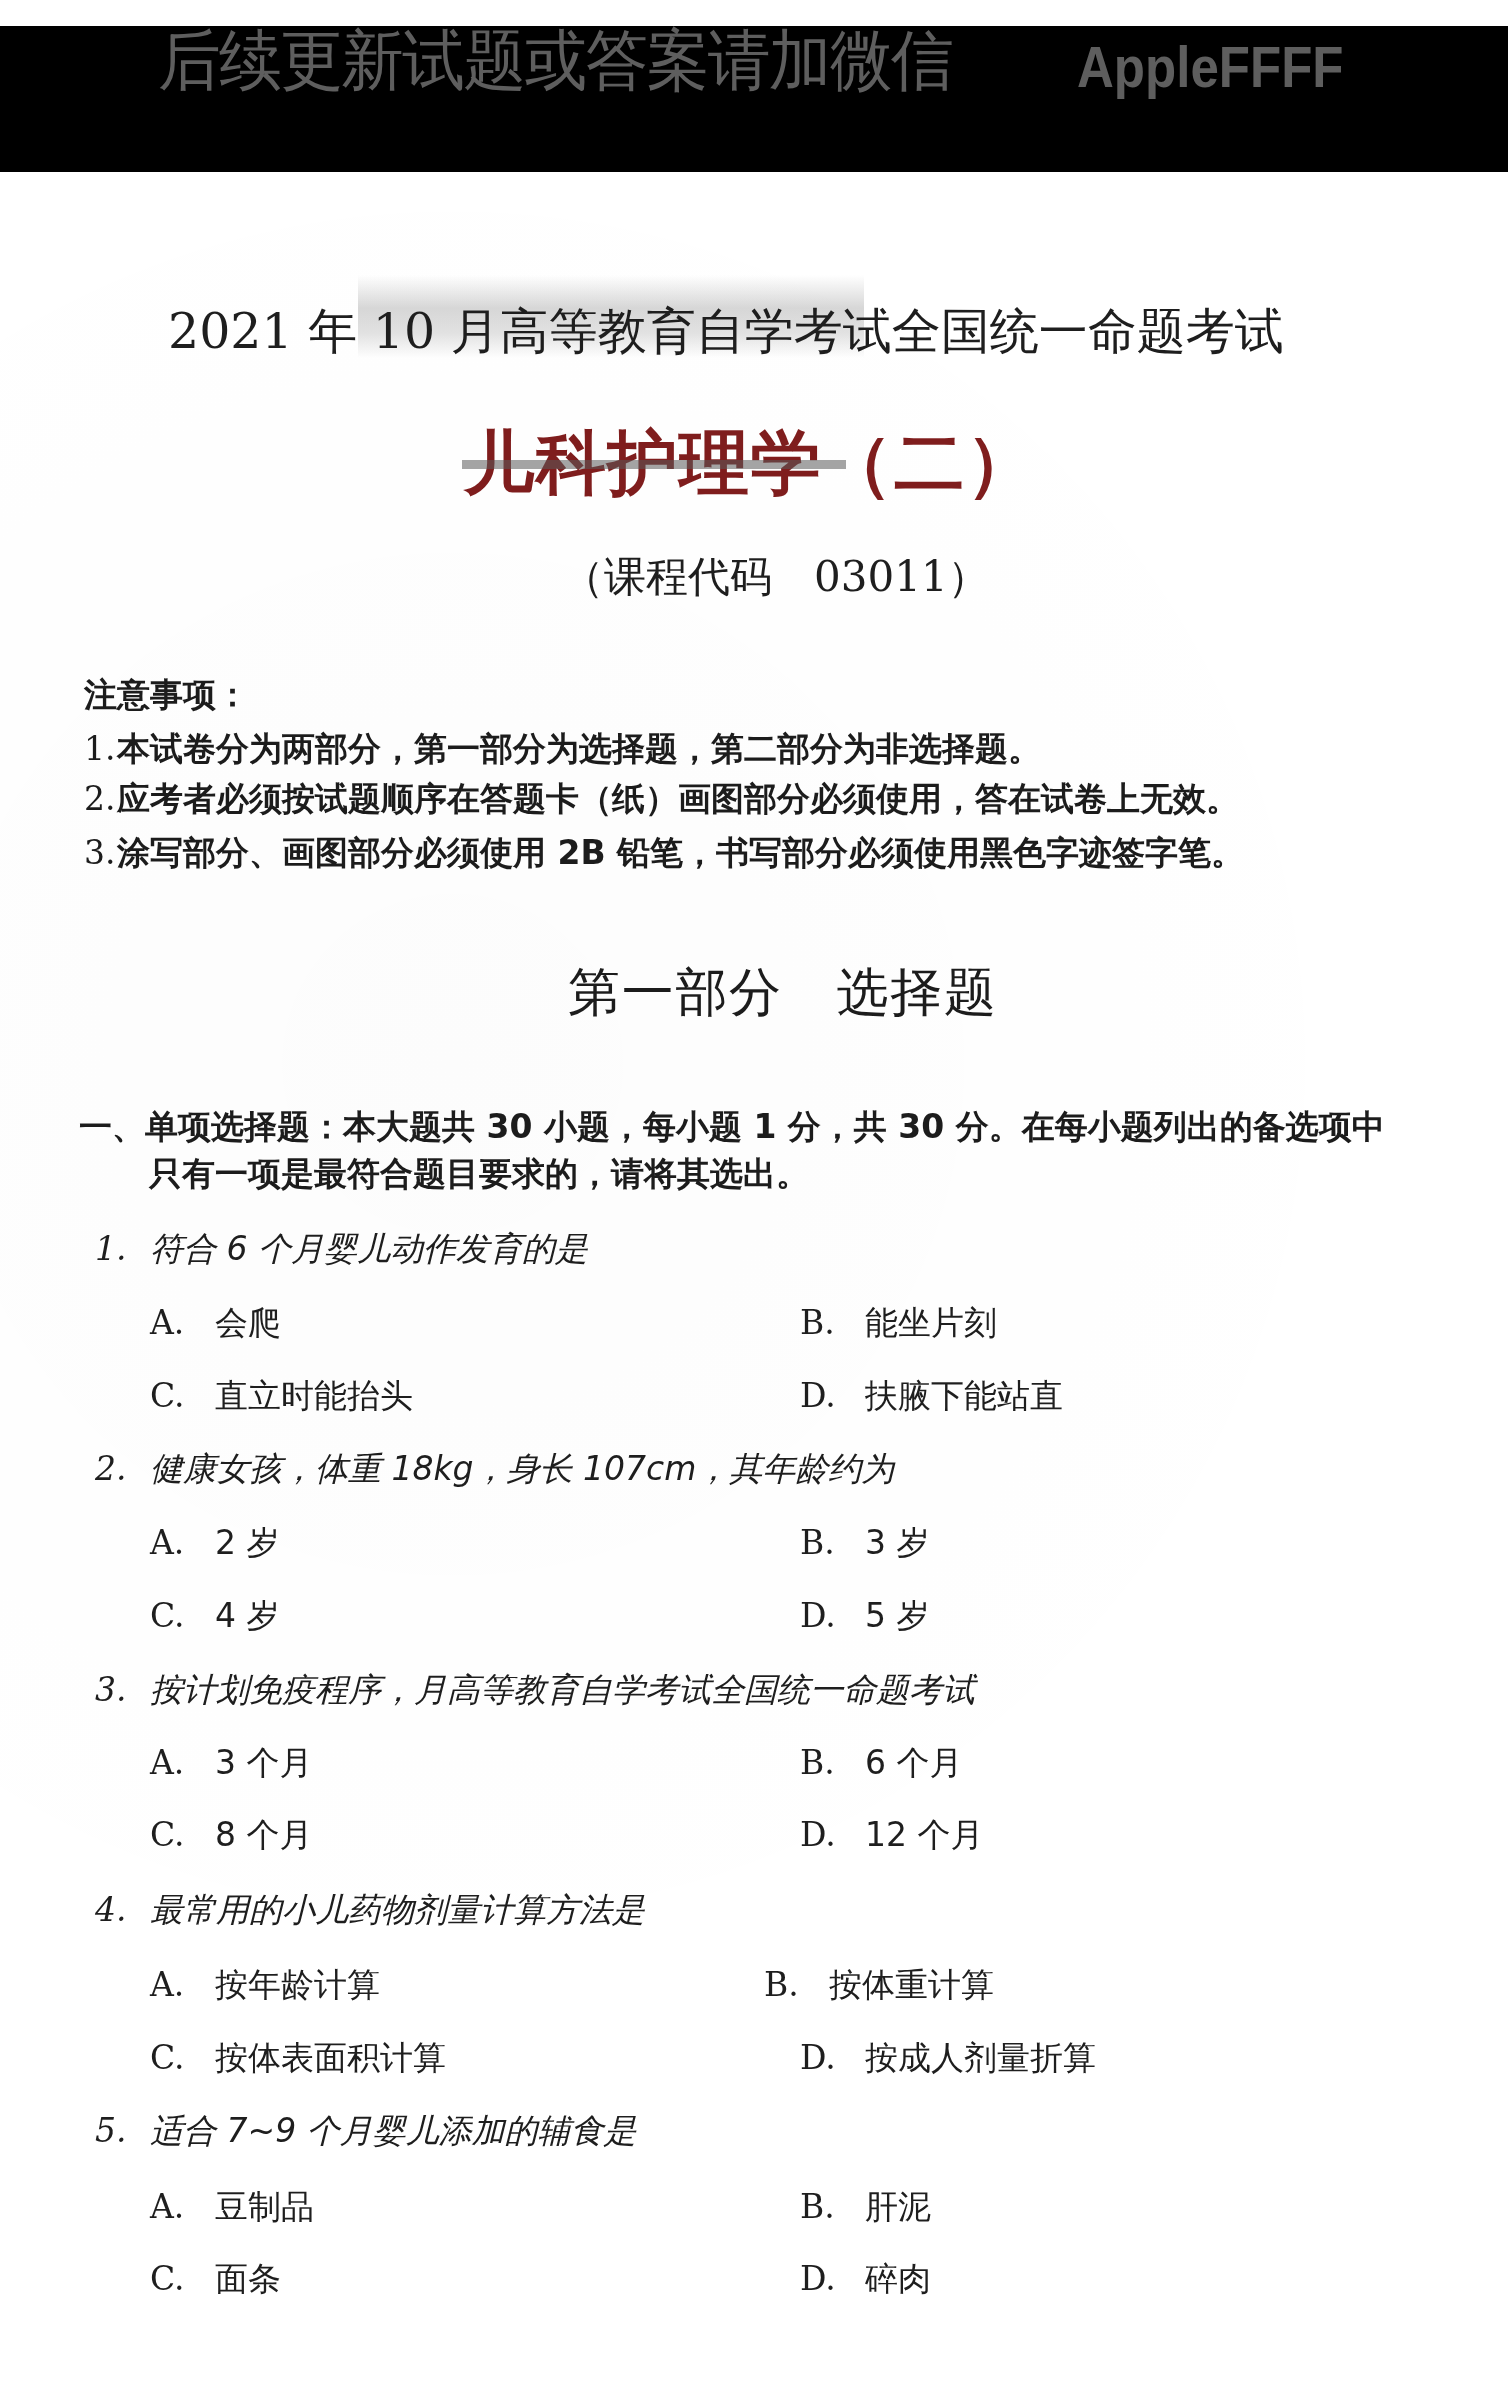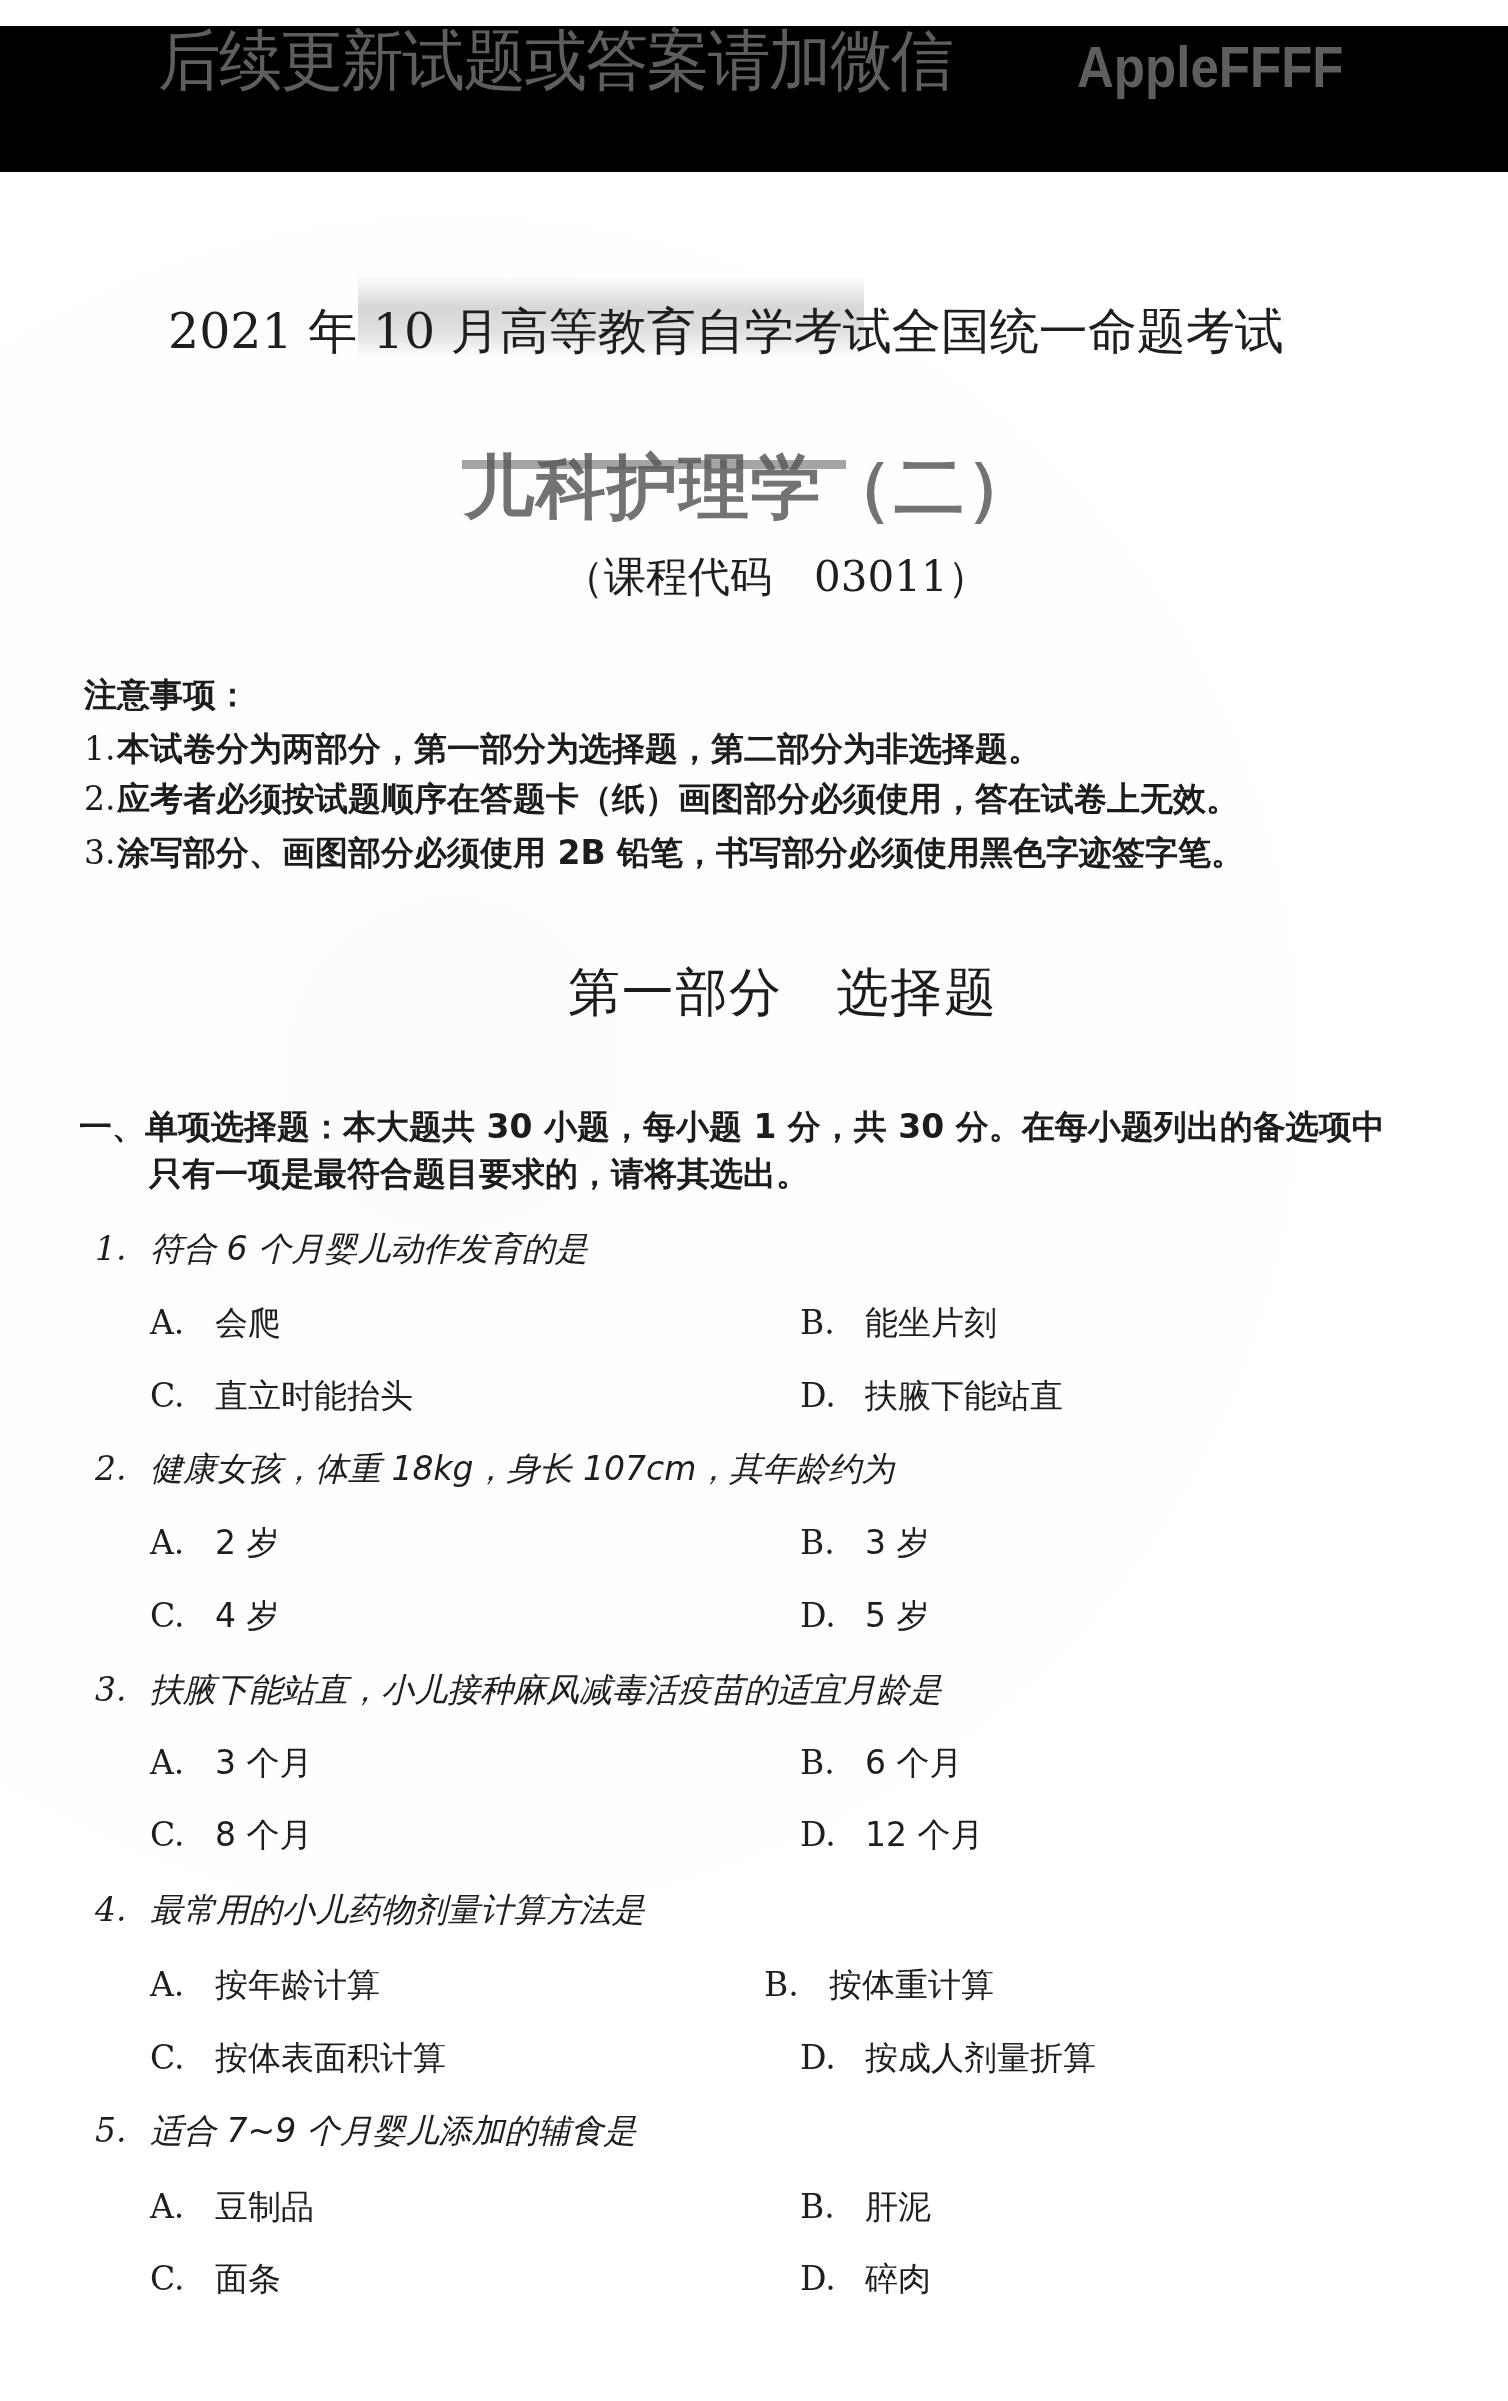--- a/index.html
+++ b/index.html
@@ -4,21 +4,21 @@
 <style>
   html, body { margin: 0; padding: 0; background: #ffffff; }
   body { width: 1509px; height: 2401px; position: relative; overflow: hidden; color: #1c1c1c; }
   .banner { position: absolute; left: 0; top: 26px; width: 1509px; height: 146px; background: #000000; }
   .banner-text { position: absolute; top: 26px; left: 158px; font-family: "DejaVu Sans", sans-serif; font-size: 66px; line-height: 70px; color: #5e5e5e; white-space: nowrap; transform-origin: left top; transform: scaleX(0.95); letter-spacing: -1.7px; }
   .banner-id { position: absolute; top: 35px; left: 1077px; font-family: "Liberation Sans", sans-serif; font-weight: bold; font-size: 58px; line-height: 63px; color: #5e5e5e; white-space: nowrap; transform-origin: left top; transform: scaleX(0.88); }
   .line { position: absolute; white-space: nowrap; }
   .serif { font-family: "DejaVu Serif", "Liberation Serif", serif; }
   .sans { font-family: "DejaVu Sans", "Liberation Sans", sans-serif; }
   .title1 { top: 306px; left: 168px; font-size: 49px; line-height: 51px; letter-spacing: 0px; color: #1e1e1e; }
-  .title2 { top: 451px; left: 464px; font-size: 70px; line-height: 73px; font-weight: bold; color: #737373; letter-spacing: 1.7px; }
+  .title2 { top: 427px; left: 464px; font-size: 70px; line-height: 73px; font-weight: bold; color: #7f1d1d; letter-spacing: 1.7px; }
   .smear { position: absolute; left: 358px; top: 275px; width: 506px; height: 83px; background: linear-gradient(180deg, rgba(140,140,140,0.0), rgba(140,140,140,0.35) 40%, rgba(140,140,140,0.25) 70%, rgba(140,140,140,0)); pointer-events: none; }
   .smear2 { position: absolute; left: 462px; top: 460px; width: 384px; height: 8.7px; background: rgba(90,90,90,0.55); pointer-events: none; }
   .code { top: 555px; left: 562px; font-size: 42px; line-height: 44px; color: #1e1e1e; }
   .note-title { top: 677px; left: 84px; font-size: 33px; line-height: 35px; font-weight: bold; }
   .note { left: 84px; font-size: 33px; line-height: 35px; font-weight: bold; }
   .note .num { display: inline-block; width: 33px; font-family: "DejaVu Serif", serif; font-weight: normal; }
   .part { top: 964px; left: 568px; font-size: 52px; line-height: 56px; font-weight: normal; letter-spacing: 1.7px; }
   .sec { font-size: 33px; line-height: 35px; font-weight: bold; }
   .q { left: 95px; font-size: 33px; line-height: 35px; color: #1e1e1e; font-style: italic; }
   .q .num { display: inline-block; width: 55px; font-family: "DejaVu Serif", serif; }
@@ -69,21 +69,21 @@
 
 <div class="line sans q" style="top:1451px">
   <span class="num">2.</span><span>健康女孩，体重 18kg，身长 107cm，其年龄约为</span>
 </div>
 <div class="line sans opt" style="top:1525px; left:150px"><span class="lbl">A.</span><span>2 岁</span></div>
 <div class="line sans opt" style="top:1525px; left:800px"><span class="lbl">B.</span><span>3 岁</span></div>
 <div class="line sans opt" style="top:1598px; left:150px"><span class="lbl">C.</span><span>4 岁</span></div>
 <div class="line sans opt" style="top:1598px; left:800px"><span class="lbl">D.</span><span>5 岁</span></div>
 
 <div class="line sans q" style="top:1672px">
-  <span class="num">3.</span><span>扶腋下能站直，小儿接种麻风减毒活疫苗的适宜月龄是</span>
+  <span class="num">3.</span><span>按计划免疫程序，月高等教育自学考试全国统一命题考试</span>
 </div>
 <div class="line sans opt" style="top:1745px; left:150px"><span class="lbl">A.</span><span>3 个月</span></div>
 <div class="line sans opt" style="top:1745px; left:800px"><span class="lbl">B.</span><span>6 个月</span></div>
 <div class="line sans opt" style="top:1817px; left:150px"><span class="lbl">C.</span><span>8 个月</span></div>
 <div class="line sans opt" style="top:1817px; left:800px"><span class="lbl">D.</span><span>12 个月</span></div>
 
 <div class="line sans q" style="top:1892px">
   <span class="num">4.</span><span>最常用的小儿药物剂量计算方法是</span>
 </div>
 <div class="line sans opt" style="top:1967px; left:150px"><span class="lbl">A.</span><span>按年龄计算</span></div>

